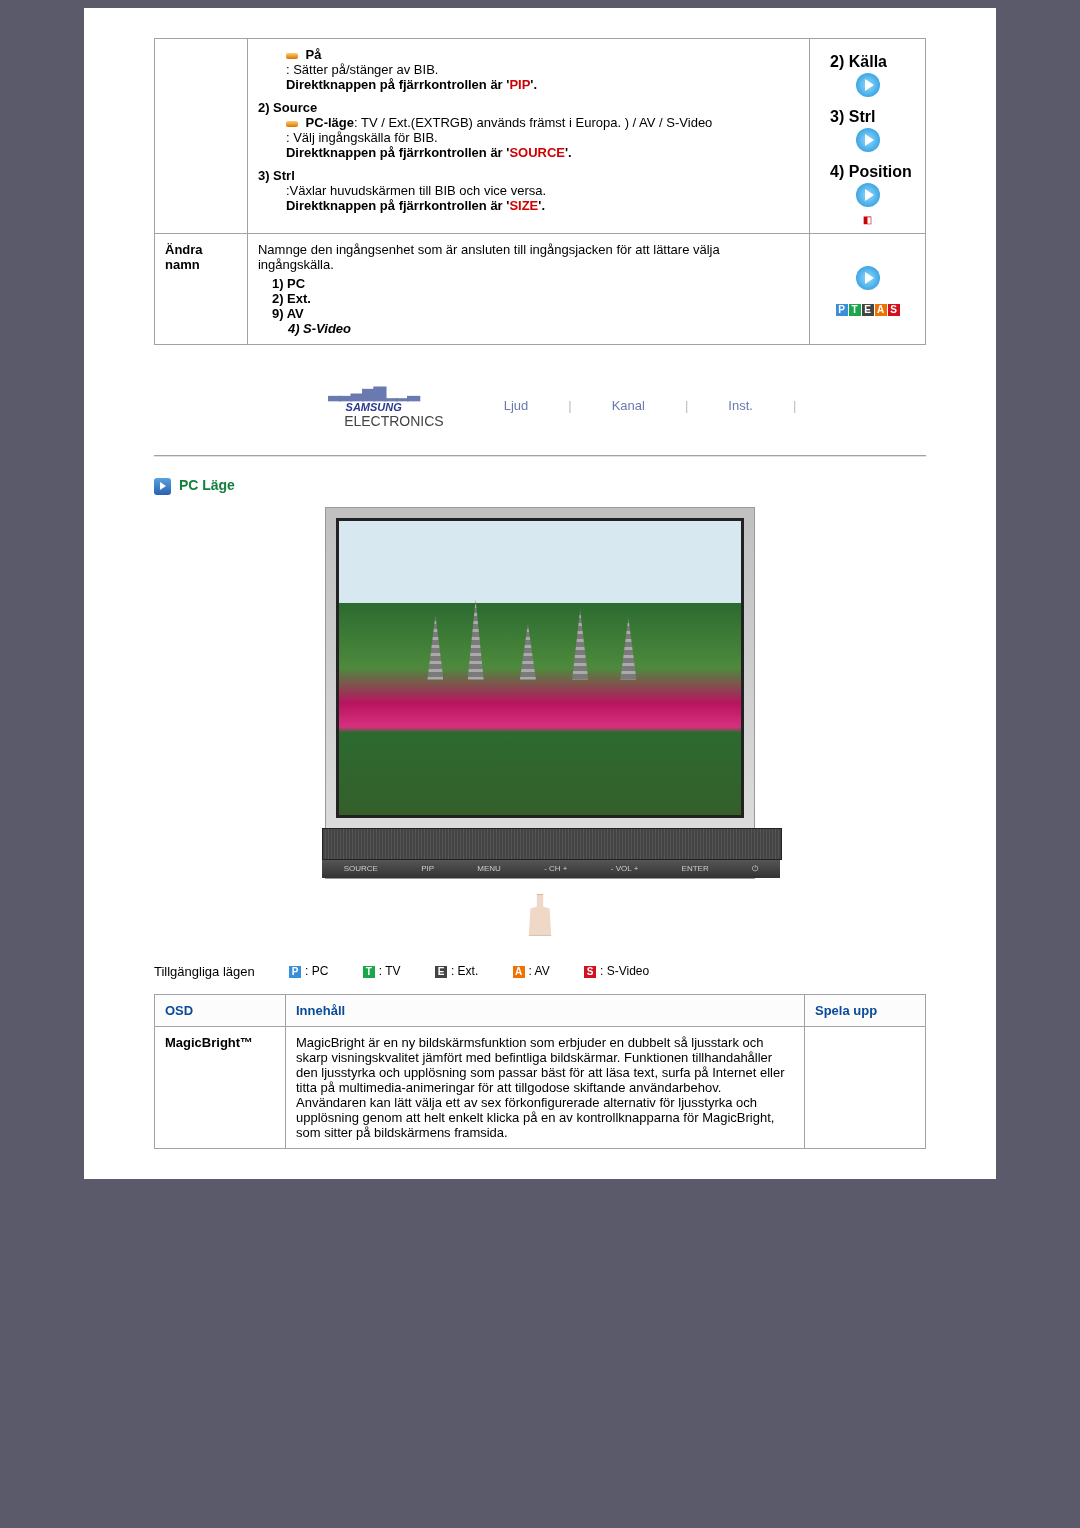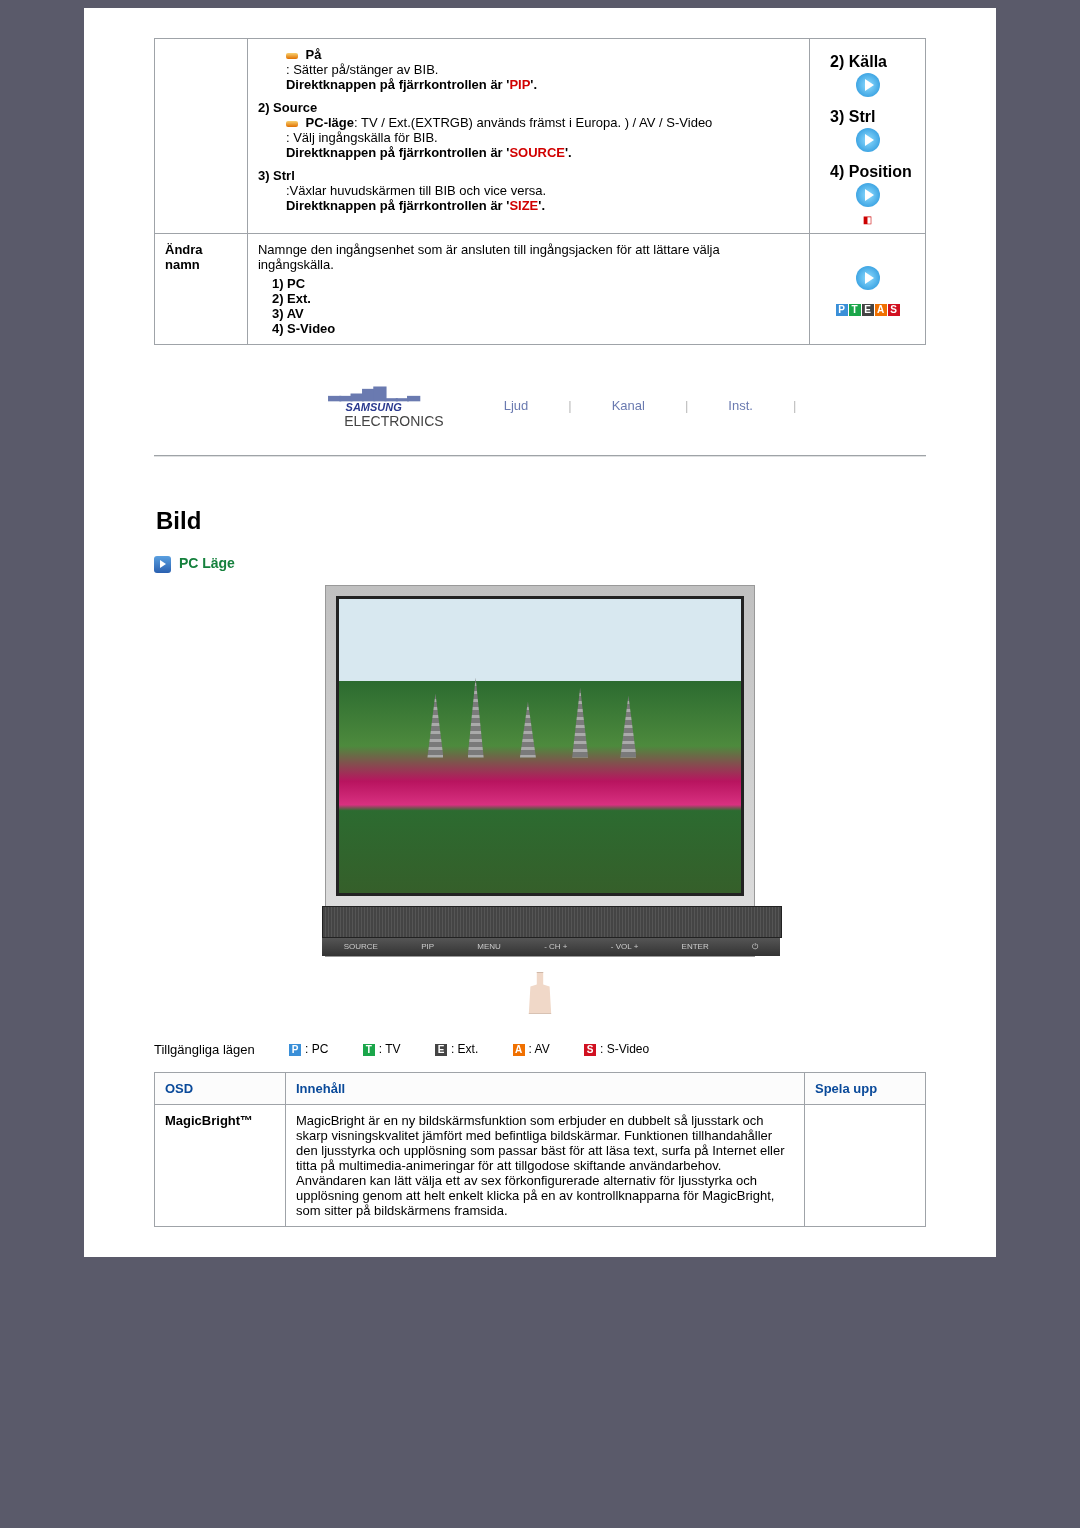--- a/index.html
+++ b/index.html
@@ -212,22 +212,22 @@
         <div class="play-icon"></div>
         <div style="font-size:10px;color:#c00;margin-top:2px;">◧</div>
       </td>
     </tr>
     <tr>
       <td class="bold">Ändra<br>namn</td>
       <td>
         <div>Namnge den ingångsenhet som är ansluten till ingångsjacken för att lättare välja ingångskälla.</div>
         <div class="bold" style="margin-left:14px;margin-top:4px;">1) PC</div>
         <div class="bold" style="margin-left:14px;">2) Ext.</div>
-        <div class="bold" style="margin-left:14px;">3) AV</div>
-        <div class="bold" style="margin-left:14px;">4) S-Video</div>
+        <div class="bold" style="margin-left:14px;">9) AV</div>
+        <div class="bold" style="margin-left:30px;font-style:italic;">4) S-Video</div>
       </td>
       <td class="right-icons">
         <div style="height:22px"></div>
         <div class="play-icon"></div>
         <div class="pteas" style="margin-top:6px;">
           <span class="p">P</span><span class="t">T</span><span class="e">E</span><span class="a">A</span><span class="s">S</span>
         </div>
       </td>
     </tr>
   </tbody>
@@ -242,21 +242,20 @@
     <span>Ljud</span>
     <span class="divider">|</span>
     <span>Kanal</span>
     <span class="divider">|</span>
     <span>Inst.</span>
     <span class="divider">|</span>
   </div>
 
   <div class="hr3d"></div>
 
-  <h2 class="bild">Bild</h2>
 
   <div class="pclage">
     <span class="icon"></span>
     <span>PC Läge</span>
   </div>
 
   <div class="monitor-wrap">
     <div class="monitor">
       <div class="screen">
         <div class="pagoda" style="left:22%;"></div>

